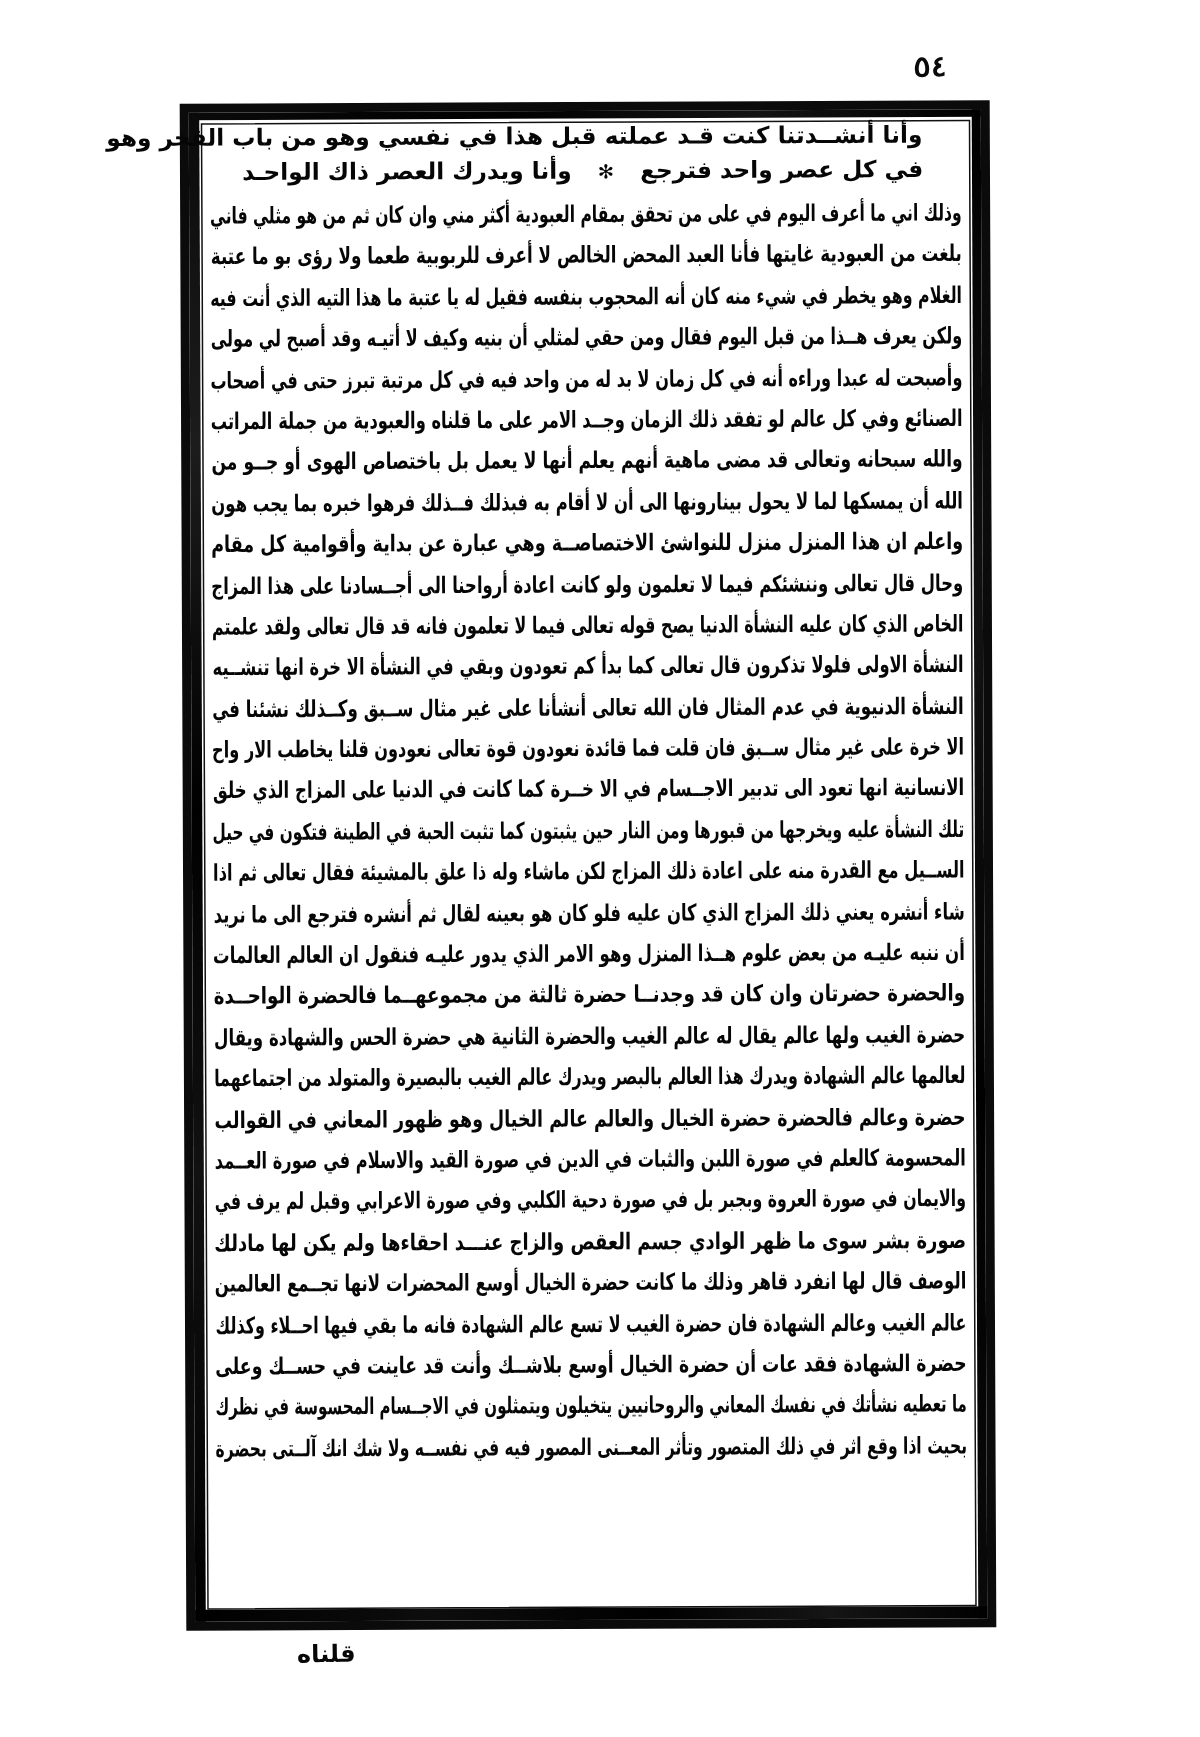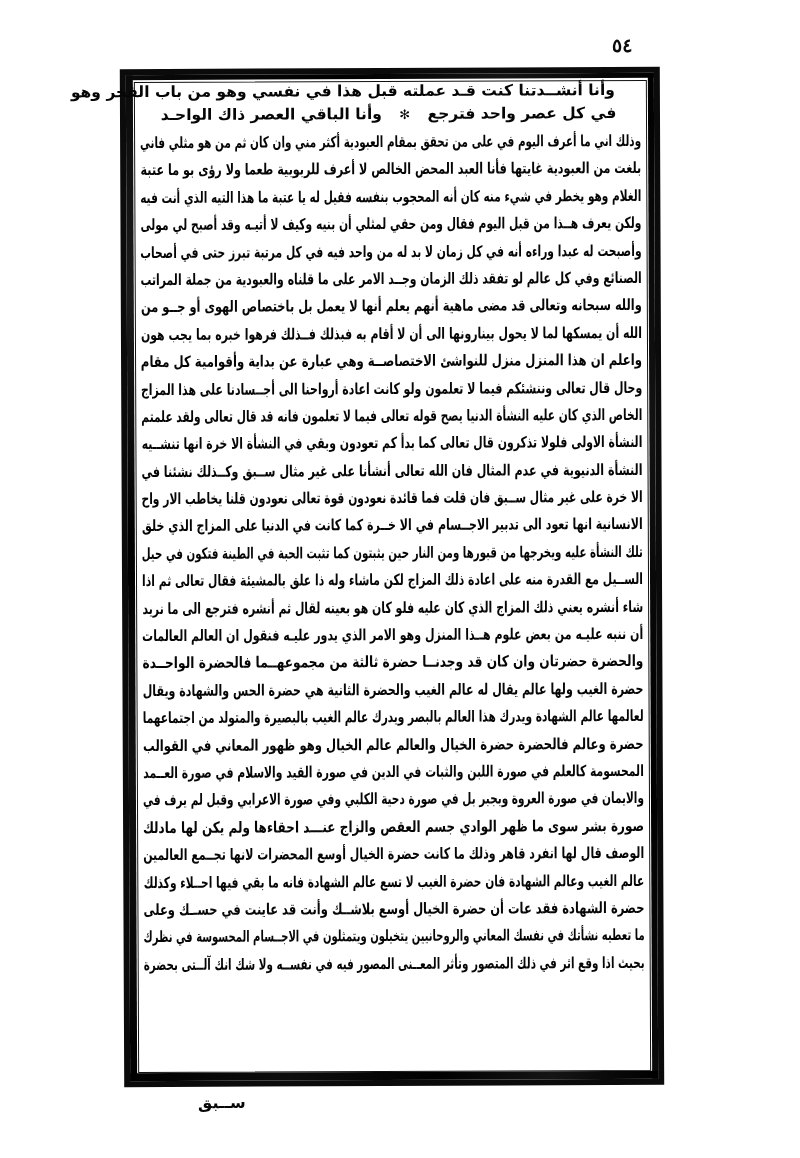--- a/index.html
+++ b/index.html
@@ -8,21 +8,21 @@
     width:800px;height:1158px;position:relative;overflow:hidden;
     font-family:"DejaVu Sans","Liberation Sans",sans-serif;
     background:#ffffff;
   }
 
   
   .folio{
     position:absolute; right:168px; top:34px;
     font-size:19px; font-weight:bold; color:#0a0a0a;
     letter-spacing:1px; direction:rtl;
-    font-family:Liberation Serif, serif;
+    font-family:Liberation Mono, monospace;
     transform:rotate(-0.6deg);
   }
 
   
   .frame-wrap{
     position:absolute; left:122px; top:68px;
     width:540px; height:1018px;
     transform:rotate(-0.25deg);
   }
   .frame-outer{
@@ -121,21 +121,21 @@
     <div class="frame-inner"></div>
   </div>
 
   <div class="textblock">
 
     <div class="verse v1">وأنا أنشــدتنا كنت قـد عملته قبل هذا في نفسي وهو من باب الفخر وهو</div>
 
     <div class="verse v2">
       <span>في كل عصر واحد فترجع</span>
       <span class="vsep">✻</span>
-      <span>وأنا الباقي العصر ذاك الواحـد</span>
+      <span>وأنا ويدرك العصر ذاك الواحـد</span>
     </div>
 
     <div class="prose">
         <div class="ln"><span style="width: 738px; transform: scaleX(0.6789);">وذلك اني ما أعرف اليوم في على من تحقق بمقام العبودية أكثر مني وان كان ثم من هو مثلي فاني</span></div>
         <div class="ln"><span style="width: 685px; transform: scaleX(0.7314);">بلغت من العبودية غايتها فأنا العبد المحض الخالص لا أعرف للربوبية طعما ولا رؤى بو ما عتبة</span></div>
         <div class="ln"><span style="width: 726px; transform: scaleX(0.6901);">الغلام وهو يخطر في شيء منه كان أنه المحجوب بنفسه فقيل له يا عتبة ما هذا التيه الذي أنت فيه</span></div>
         <div class="ln"><span style="width: 715px; transform: scaleX(0.7007);">ولكن يعرف هــذا من قبل اليوم فقال ومن حقي لمثلي أن بنيه وكيف لا أتيـه وقد أصبح لي مولى</span></div>
         <div class="ln"><span style="width: 714px; transform: scaleX(0.7017);">وأصبحت له عبدا وراءه أنه في كل زمان لا بد له من واحد فيه في كل مرتبة تبرز حتى في أصحاب</span></div>
         <div class="ln"><span style="width: 705px; transform: scaleX(0.7106);">الصنائع وفي كل عالم لو تفقد ذلك الزمان وجــد الامر على ما قلناه والعبودية من جملة المراتب</span></div>
         <div class="ln"><span style="width: 671px; transform: scaleX(0.7466);">والله سبحانه وتعالى قد مضى ماهية أنهم يعلم أنها لا يعمل بل باختصاص الهوى أو جــو من</span></div>
@@ -161,13 +161,13 @@
         <div class="ln"><span style="width: 695px; transform: scaleX(0.7209);">الوصف قال لها انفرد قاهر وذلك ما كانت حضرة الخيال أوسع المحضرات لانها تجــمع العالمين</span></div>
         <div class="ln"><span style="width: 720px; transform: scaleX(0.6958);">عالم الغيب وعالم الشهادة فان حضرة الغيب لا تسع عالم الشهادة فانه ما بقي فيها احــلاء وكذلك</span></div>
         <div class="ln"><span style="width: 666px; transform: scaleX(0.7523);">حضرة الشهادة فقد عات أن حضرة الخيال أوسع بلاشــك وأنت قد عاينت في حســك وعلى</span></div>
         <div class="ln"><span style="width: 766px; transform: scaleX(0.654);">ما تعطيه نشأتك في نفسك المعاني والروحانيين يتخيلون ويتمثلون في الاجــسام المحسوسة في نظرك</span></div>
         <div class="ln"><span style="width: 738px; transform: scaleX(0.6789);">بحيث اذا وقع اثر في ذلك المتصور وتأثر المعــنى المصور فيه في نفســه ولا شك انك آلــتى بحضرة</span></div>
       </div>
 
   </div>
 </div>
 
-<div class="catchword">ســبق</div>
+<div class="catchword">قلناه</div>
 
 </body></html>

